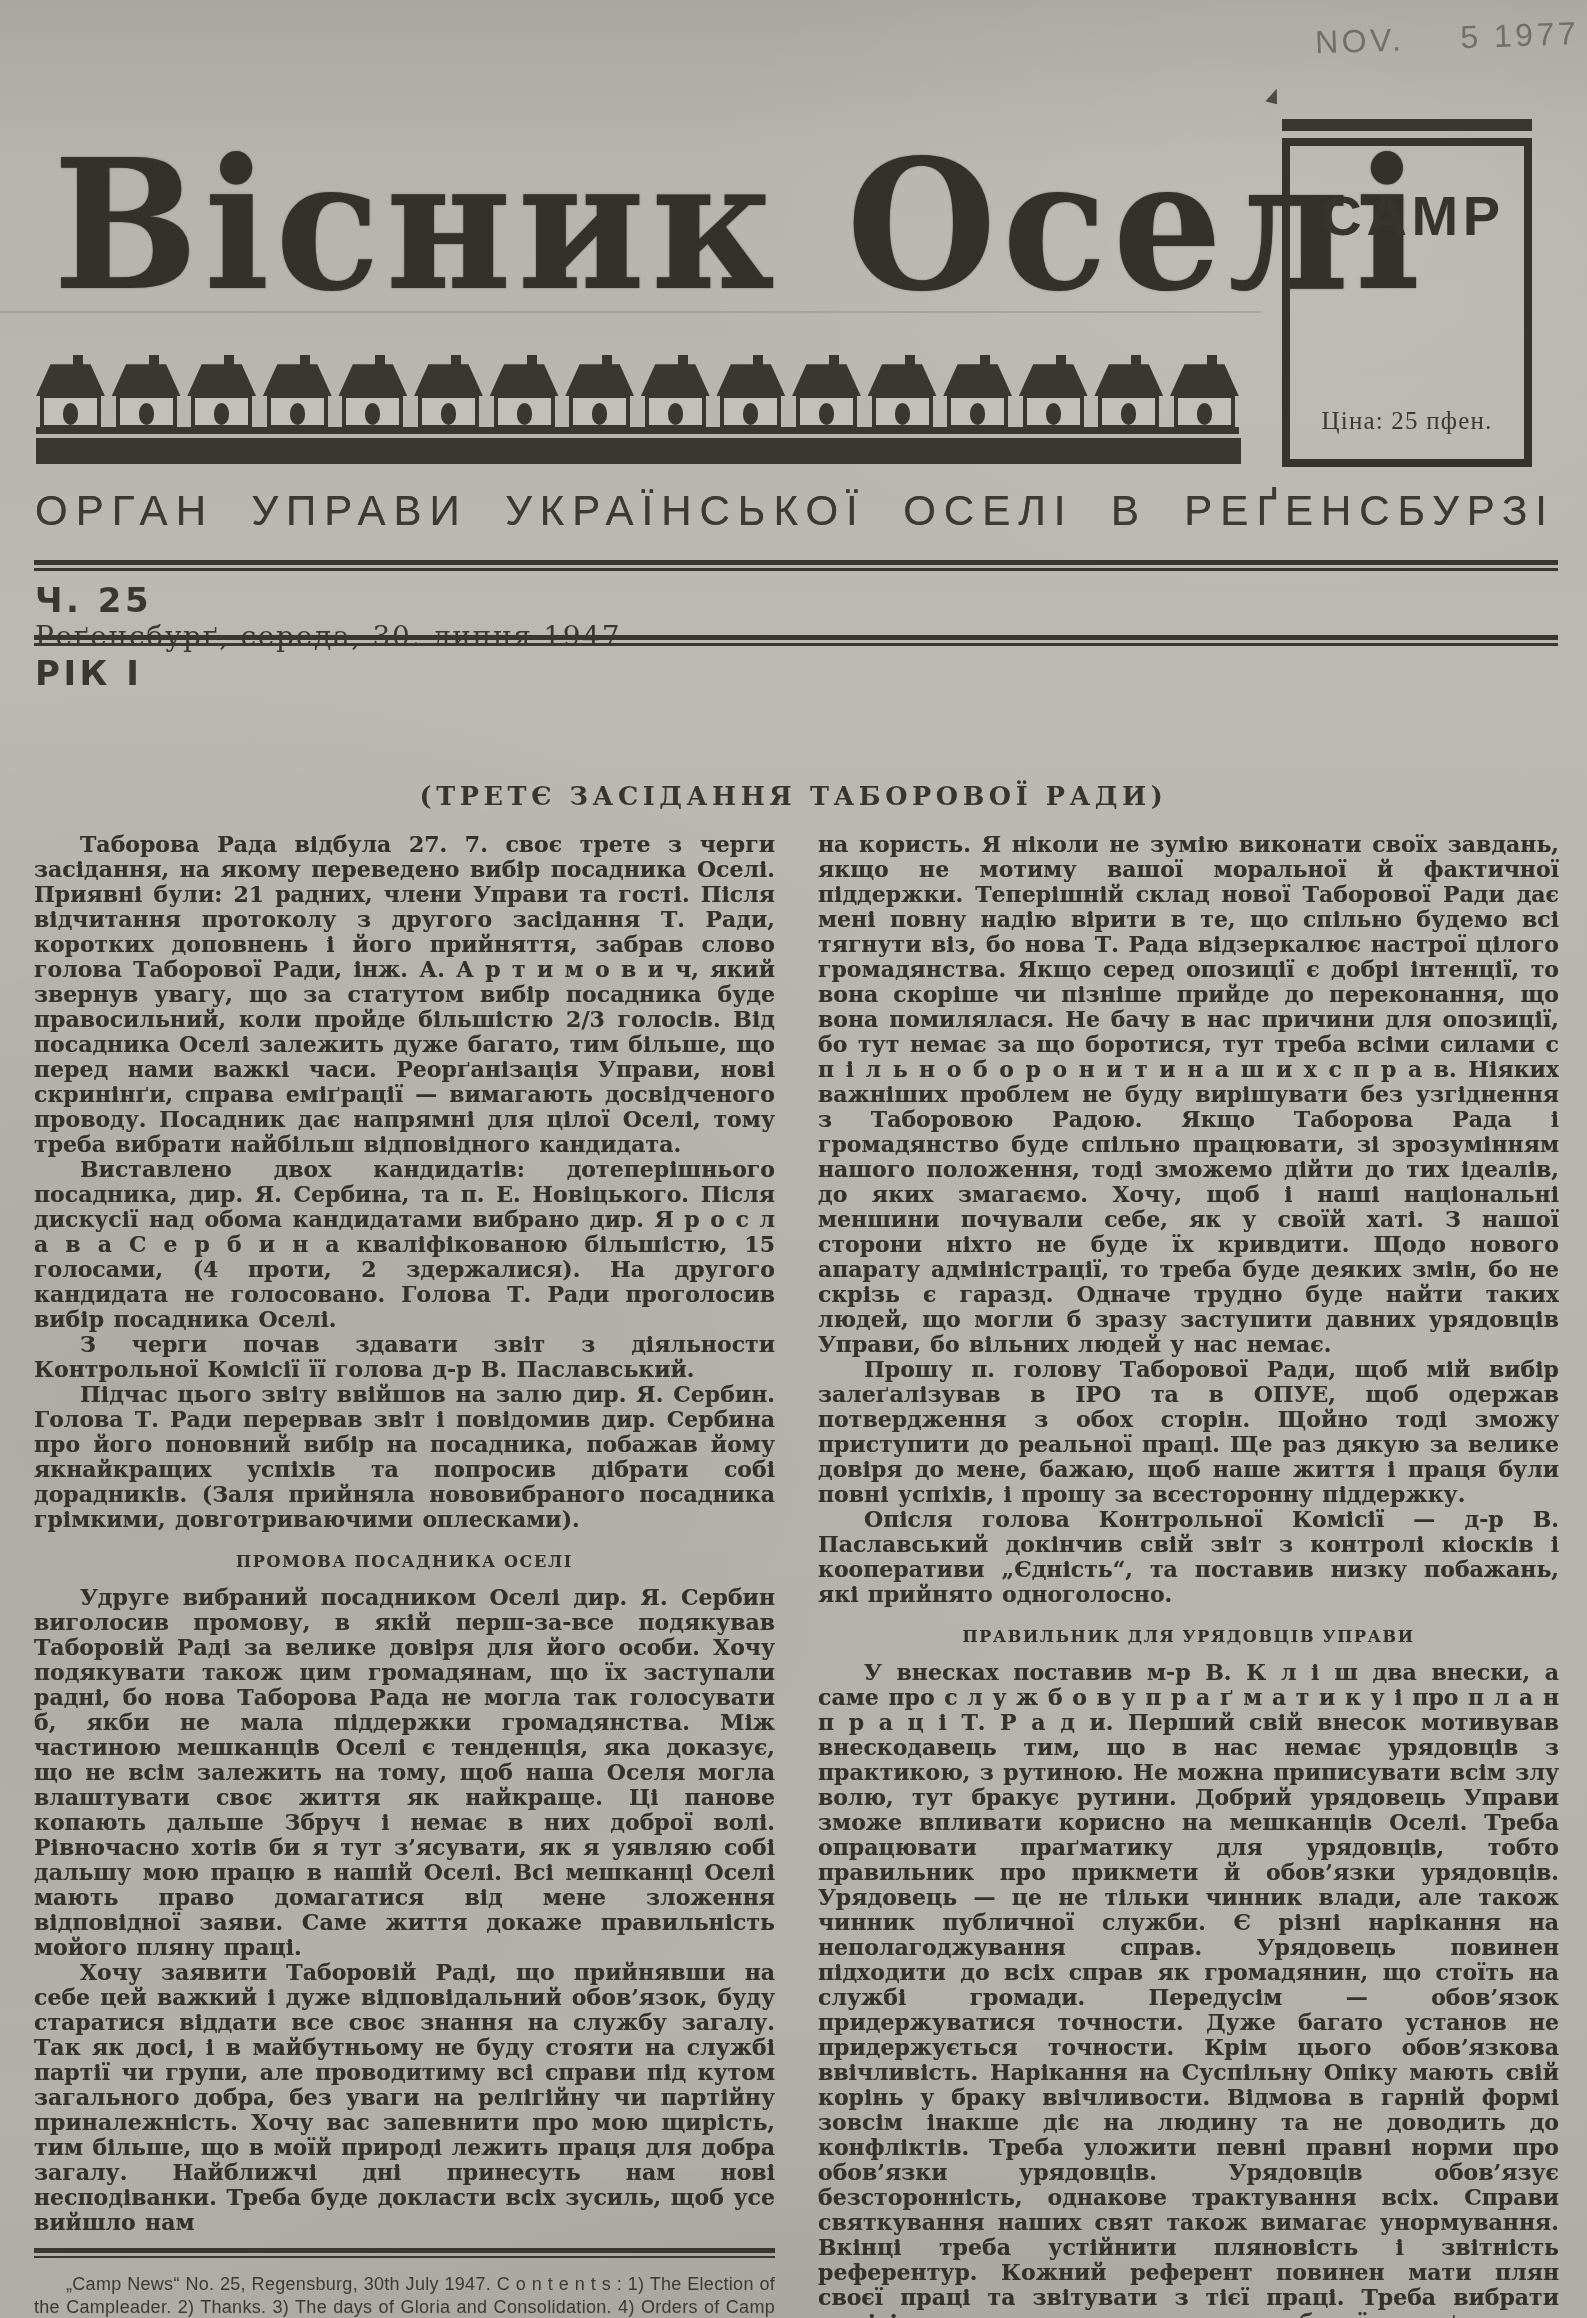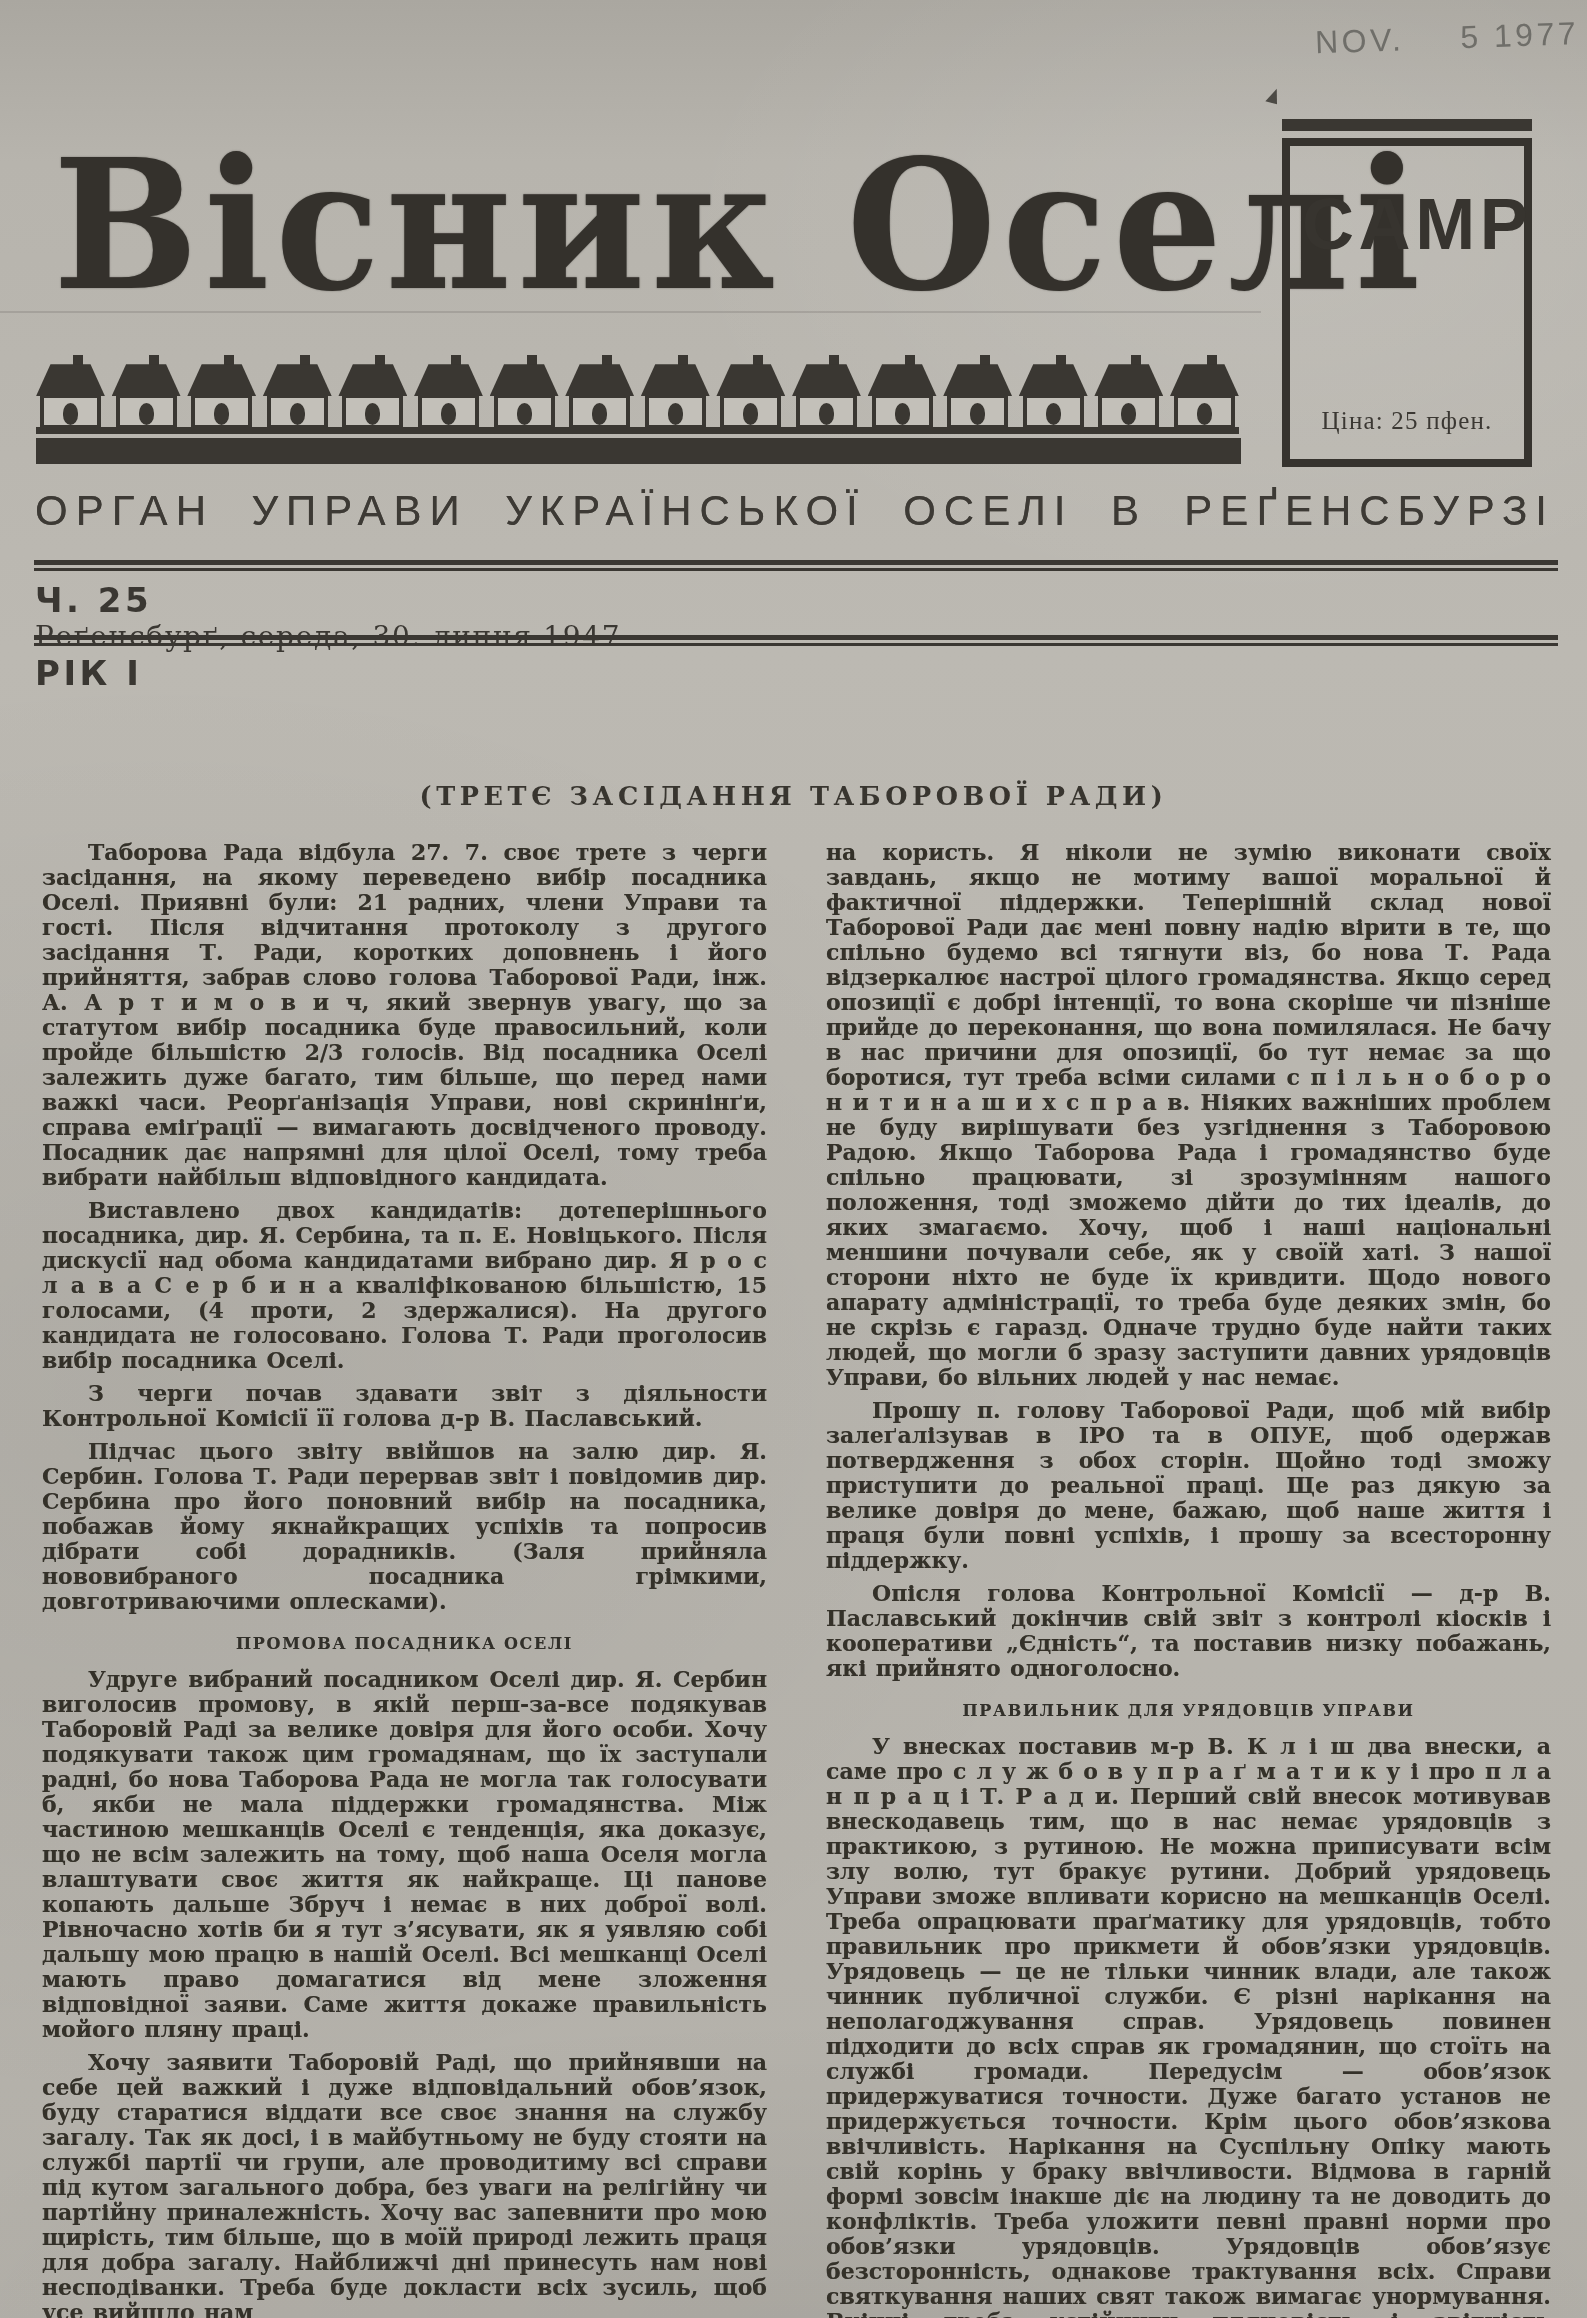--- a/index.html
+++ b/index.html
@@ -35,21 +35,21 @@
   }
   .scan-line { position:absolute; top:311px; left:0; width:1261px; height:1.7px; background:rgba(60,58,54,.16); }
 
   
   .cn-topbar { position:absolute; top:119px; left:1282px; width:250px; height:11.6px; }
   .cn-box {
     position:absolute; top:138px; left:1282px; width:250px; height:329px;
     border:8.7px solid #36332e; box-sizing:border-box; text-align:center;
   }
   .cn-line { font-family:"Liberation Sans",sans-serif; font-weight:bold;
-    font-size:72px; letter-spacing:4.6px; color:#37342f; line-height:1;padding-left:12px; }
+    font-size:56px; letter-spacing:4.6px; color:#37342f; line-height:1;padding-left:12px; }
   .cn-line.l1 { margin-top:42px; }
   .cn-line.l2 { margin-top:30px; }
   .cn-price { position:absolute; bottom:24px; left:0; right:0;
     font-family:Liberation Serif, serif; font-size:25px; letter-spacing:1.2px; color:#3b3833; }
 
   
   .houses-wrap { position:absolute; top:355px; left:36px; width:1203px; }
   .houses-row { display:flex; justify-content:space-between; }
   .house { position:relative; width:69px; height:74px; }
   .chimney { position:absolute; top:0; left:37px; width:10px; height:17.4px; background:#3a3732; }
@@ -84,21 +84,21 @@
     color:#3a3731; text-shadow:0 0 1.2px rgba(50,48,44,.4); }
   .subhead { position:absolute; top:781px; left:0; width:100%; text-align:center;
     font-family:"DejaVu Serif",serif; font-weight:bold; font-size:25.5px; letter-spacing:4.6px; color:#38352f; }
 
   
   .columns { position:absolute; top:832px; left:34px; right:28px; bottom:0;
     display:flex; gap:43px; overflow:hidden; }
   .column { width:741px; overflow:hidden;
     font-family:"DejaVu Serif",serif; font-weight:bold; font-size:22px; line-height:25px;
     color:#343129; text-shadow:0 0 0.6px rgba(52,49,42,.45); }
-  .para { margin:8px; text-align:justify; word-spacing:1.7px; }
+  .para { margin:0; text-align:justify; word-spacing:1.7px; }
   .para.indent { text-indent:46px; }
   .col-heading { margin:17.4px 0 10.4px; text-align:center; font-size:16px; letter-spacing:1.7px; color:#32302a; }
 
   .footer-rule { margin-top:12.8px; height:11.6px;
     background:linear-gradient(#3a3732 0 48%, transparent 48% 70%, #3a3732 70% 95%, transparent 95% 100%); }
   .footnote { margin-top:14px; font-family:"Liberation Sans",sans-serif; font-weight:normal;
     font-size:18px; line-height:22.6px; color:#3b3934; text-align:justify; text-indent:32px;
     letter-spacing:0.3px; text-shadow:none; }
 </style>
 </head>

